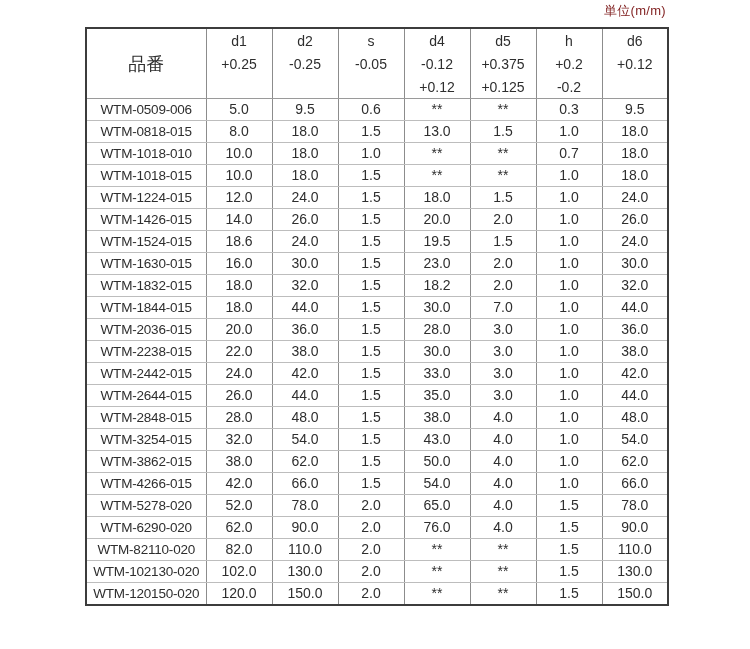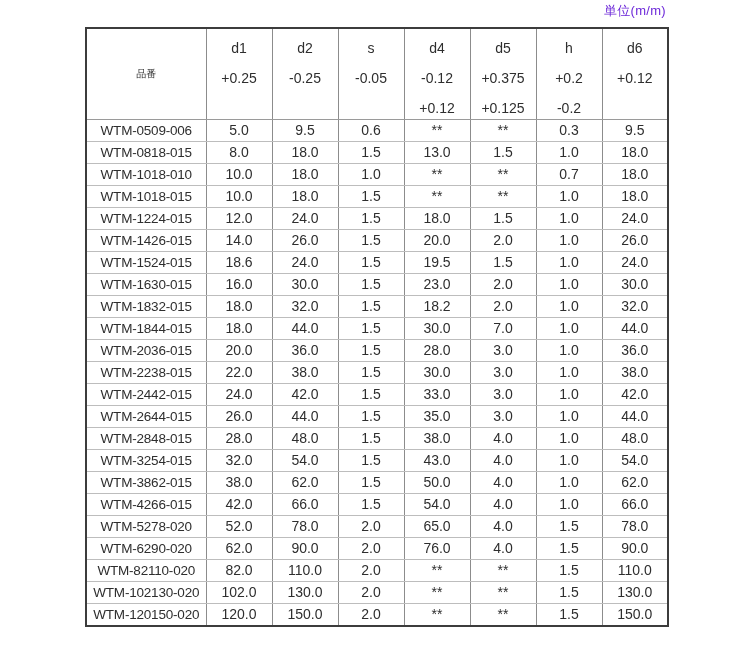--- a/index.html
+++ b/index.html
@@ -13,21 +13,21 @@
     width: 750px;
     height: 649px;
     background: #ffffff;
     overflow: hidden;
   }
   .unit-label {
     position: absolute;
     top: 2px;
     right: 84px;
     font-size: 13px;
-    color: #6d28d9;
+    color: #7f1d1d;
     letter-spacing: 0.3px;
   }
   table.spec-table {
     position: absolute;
     left: 85px;
     top: 27px;
     border-collapse: collapse;
     table-layout: fixed;
     border: 2px solid #3c3c3c;
   }
@@ -46,26 +46,26 @@
   }
   .spec-table thead th {
     height: 66px;
     font-weight: normal;
     font-size: 14px;
     vertical-align: top;
     border-bottom-color: #9a9a9a;
   }
   .spec-table thead th.part-head {
     vertical-align: middle;
-    font-size: 10px;
+    font-size: 18px;
   }
   .hdr-line {
     line-height: 21px;
     height: 21px;
-    padding-top: 9px;
+    padding-top: 2px;
   }
   .spec-table tbody td {
     height: 21px;
     line-height: 21px;
     font-size: 14px;
   }
   .spec-table tbody td.part-cell {
     font-size: 13.5px;
     letter-spacing: -0.2px;
     text-align: center;

